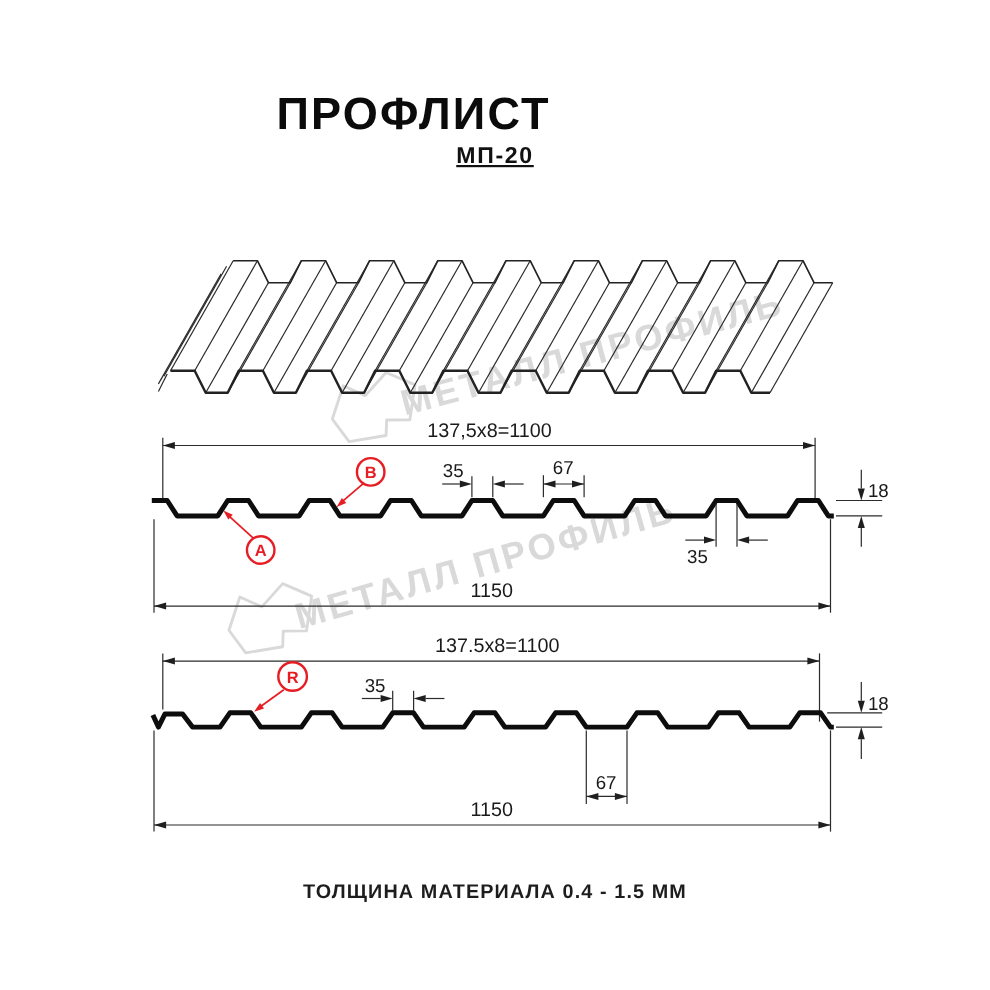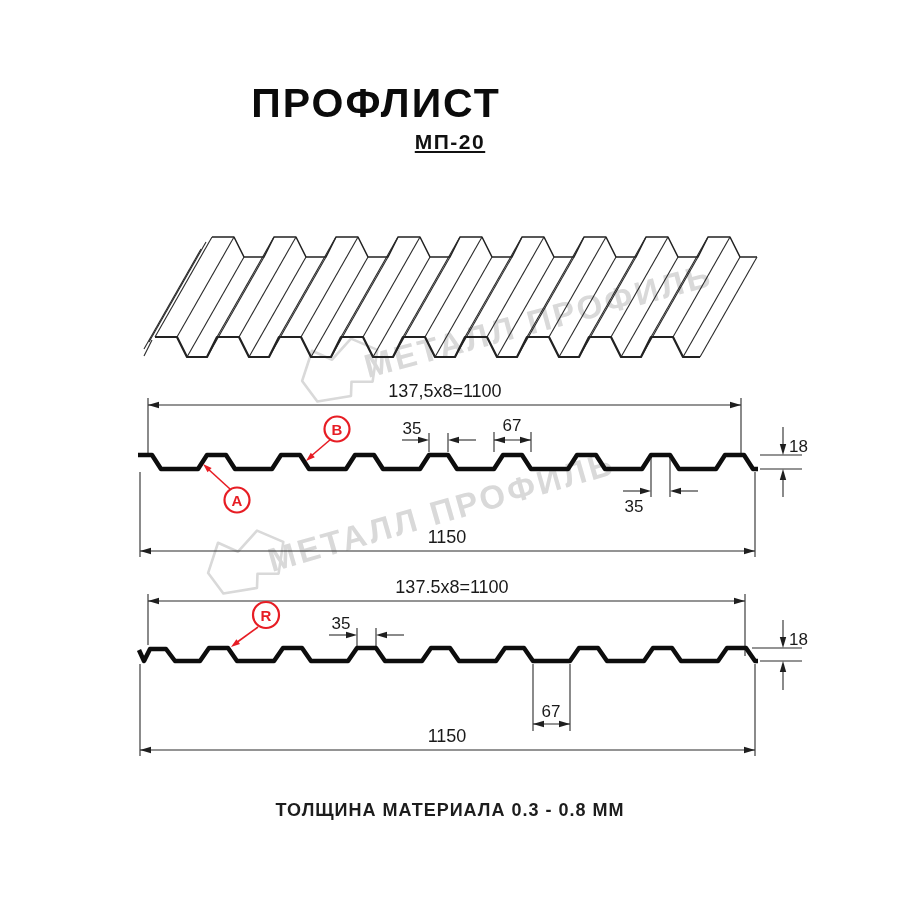--- a/index.html
+++ b/index.html
@@ -25,21 +25,21 @@
   .red-line{stroke:#e71d24;stroke-width:1.6;fill:none;}
   .red-ah{fill:#e71d24;stroke:none;}
   .red-circle{stroke:#e71d24;stroke-width:2.2;fill:none;}
   .red-letter{font-size:15px;font-weight:bold;fill:#e71d24;text-anchor:middle;}
 </style>
 </head>
 <body>
 
 <div class="page-title">ПРОФЛИСТ</div>
 <div class="page-subtitle">МП-20</div>
-<div class="footer-note">ТОЛЩИНА МАТЕРИАЛА 0.3 - 0.8 ММ</div>
+<div class="footer-note">ТОЛЩИНА МАТЕРИАЛА 0.4 - 1.5 ММ</div>
 
 <svg width="900" height="900" viewBox="0 0 900 900">
 
   <g>
     <path class="wm-logo" transform="translate(290,342) rotate(-6)" d="M 8 40 L 21 11 L 40 22 L 61 3 L 86 17 L 78 48 L 57 46 L 55 60 L 21 62 Z"></path>
     <text class="wm-txt" transform="translate(368,378) rotate(-15)">МЕТАЛЛ ПРОФИЛЬ</text>
   </g>
   <g>
     <path class="wm-logo" transform="translate(196,534) rotate(-6)" d="M 8 40 L 21 11 L 40 22 L 61 3 L 86 17 L 78 48 L 57 46 L 55 60 L 21 62 Z"></path>
     <text class="wm-txt" transform="translate(272,572) rotate(-16)">МЕТАЛЛ ПРОФИЛЬ</text>

